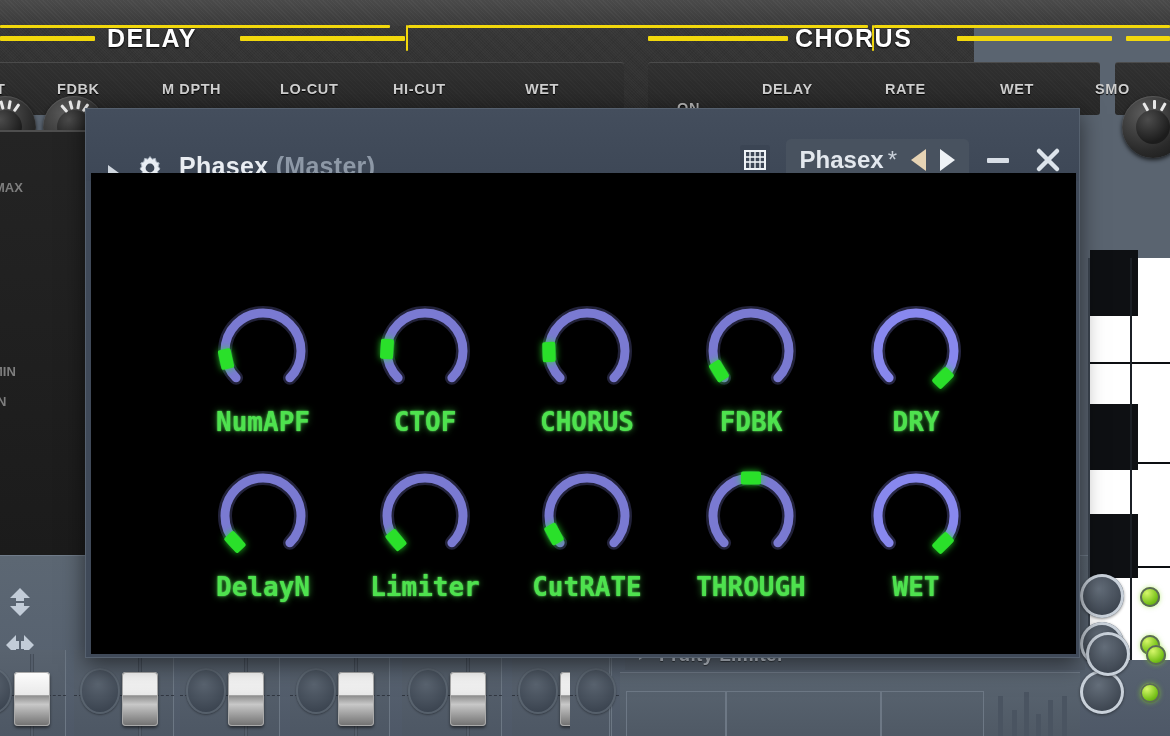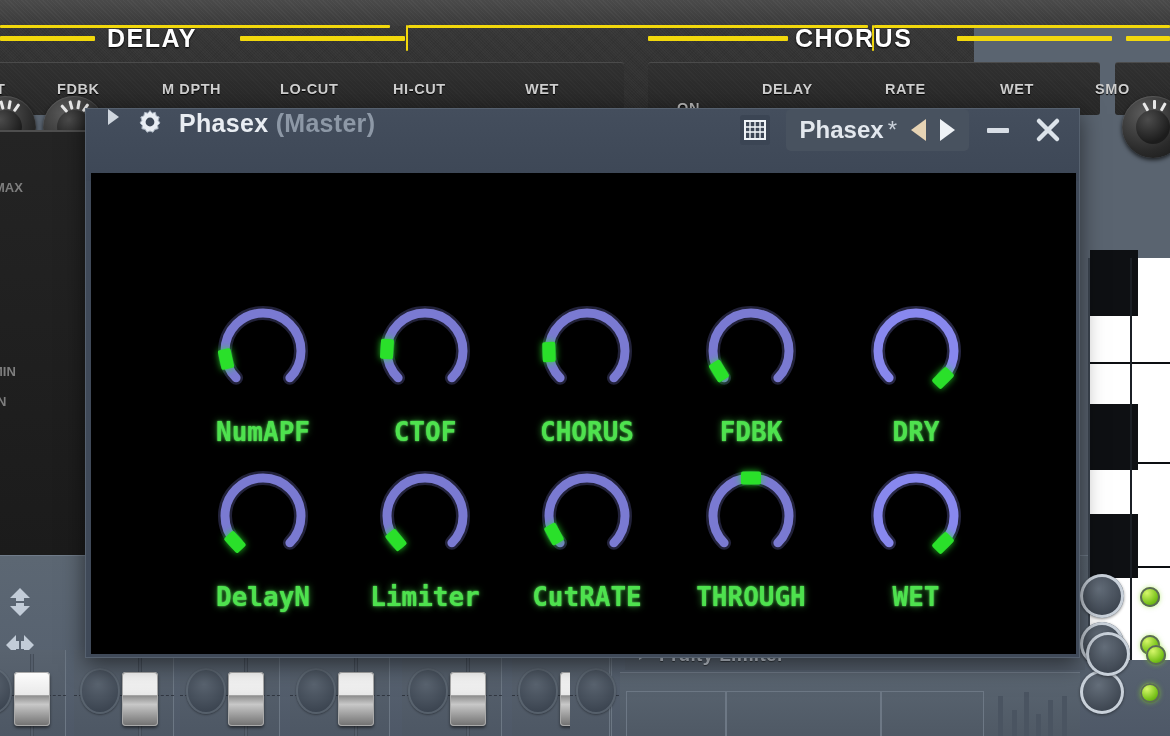--- a/index.html
+++ b/index.html
@@ -152,21 +152,21 @@
   
   #plugin-window {
     position: absolute; left: 85px; top: 108px; width: 995px; height: 550px;
     background: #3f4958;
     border: 1px solid #56616f;
     box-shadow: 0 6px 22px rgba(0,0,0,.55);
   }
   #titlebar {
     position: relative; height: 72px; width: 100%;
     background: linear-gradient(#444e5d 0%, #3d4756 100%);
-    display: flex; align-items: flex-start;
+    display: flex; align-items: flex-end;
   }
   .tb-tri {
     margin-left: 22px; width: 0; height: 0;
     border-left: 11px solid #cfd6de;
     border-top: 8px solid transparent; border-bottom: 8px solid transparent;
     cursor: pointer;
   }
   .gear { margin-left: 18px; width: 26px; height: 26px; cursor: pointer; }
   .tb-title {
     margin-left: 16px; font-size: 25px; font-weight: bold;
@@ -199,21 +199,21 @@
 
   #plugin-canvas {
     position: absolute; left: 5px; top: 64px;
     width: 985px; height: 481px; background: #000;
   }
 
   
   .kwrap { position: absolute; width: 164px; text-align: center; }
   .knob { position: relative; width: 100px; height: 100px; margin: 0 auto; }
   .klabel {
-    margin-top: 16px; font-family: "DejaVu Sans Mono", monospace;
+    margin-top: 6px; font-family: "DejaVu Sans Mono", monospace;
     font-size: 26px; font-weight: bold; color: #4ee24e;
     text-shadow: 0 0 7px rgba(70,230,70,.65), 0 0 2px rgba(120,255,120,.9);
     letter-spacing: 0px; white-space: nowrap;
   }
   .knob svg { position: absolute; left: 0; top: 0; overflow: visible; }
   .kmark {
     position: absolute; width: 20px; height: 13px; border-radius: 2px;
     background: #2ae02a;
     box-shadow: 0 0 7px rgba(40,230,40,.85);
     left: 50%; top: 50%;

